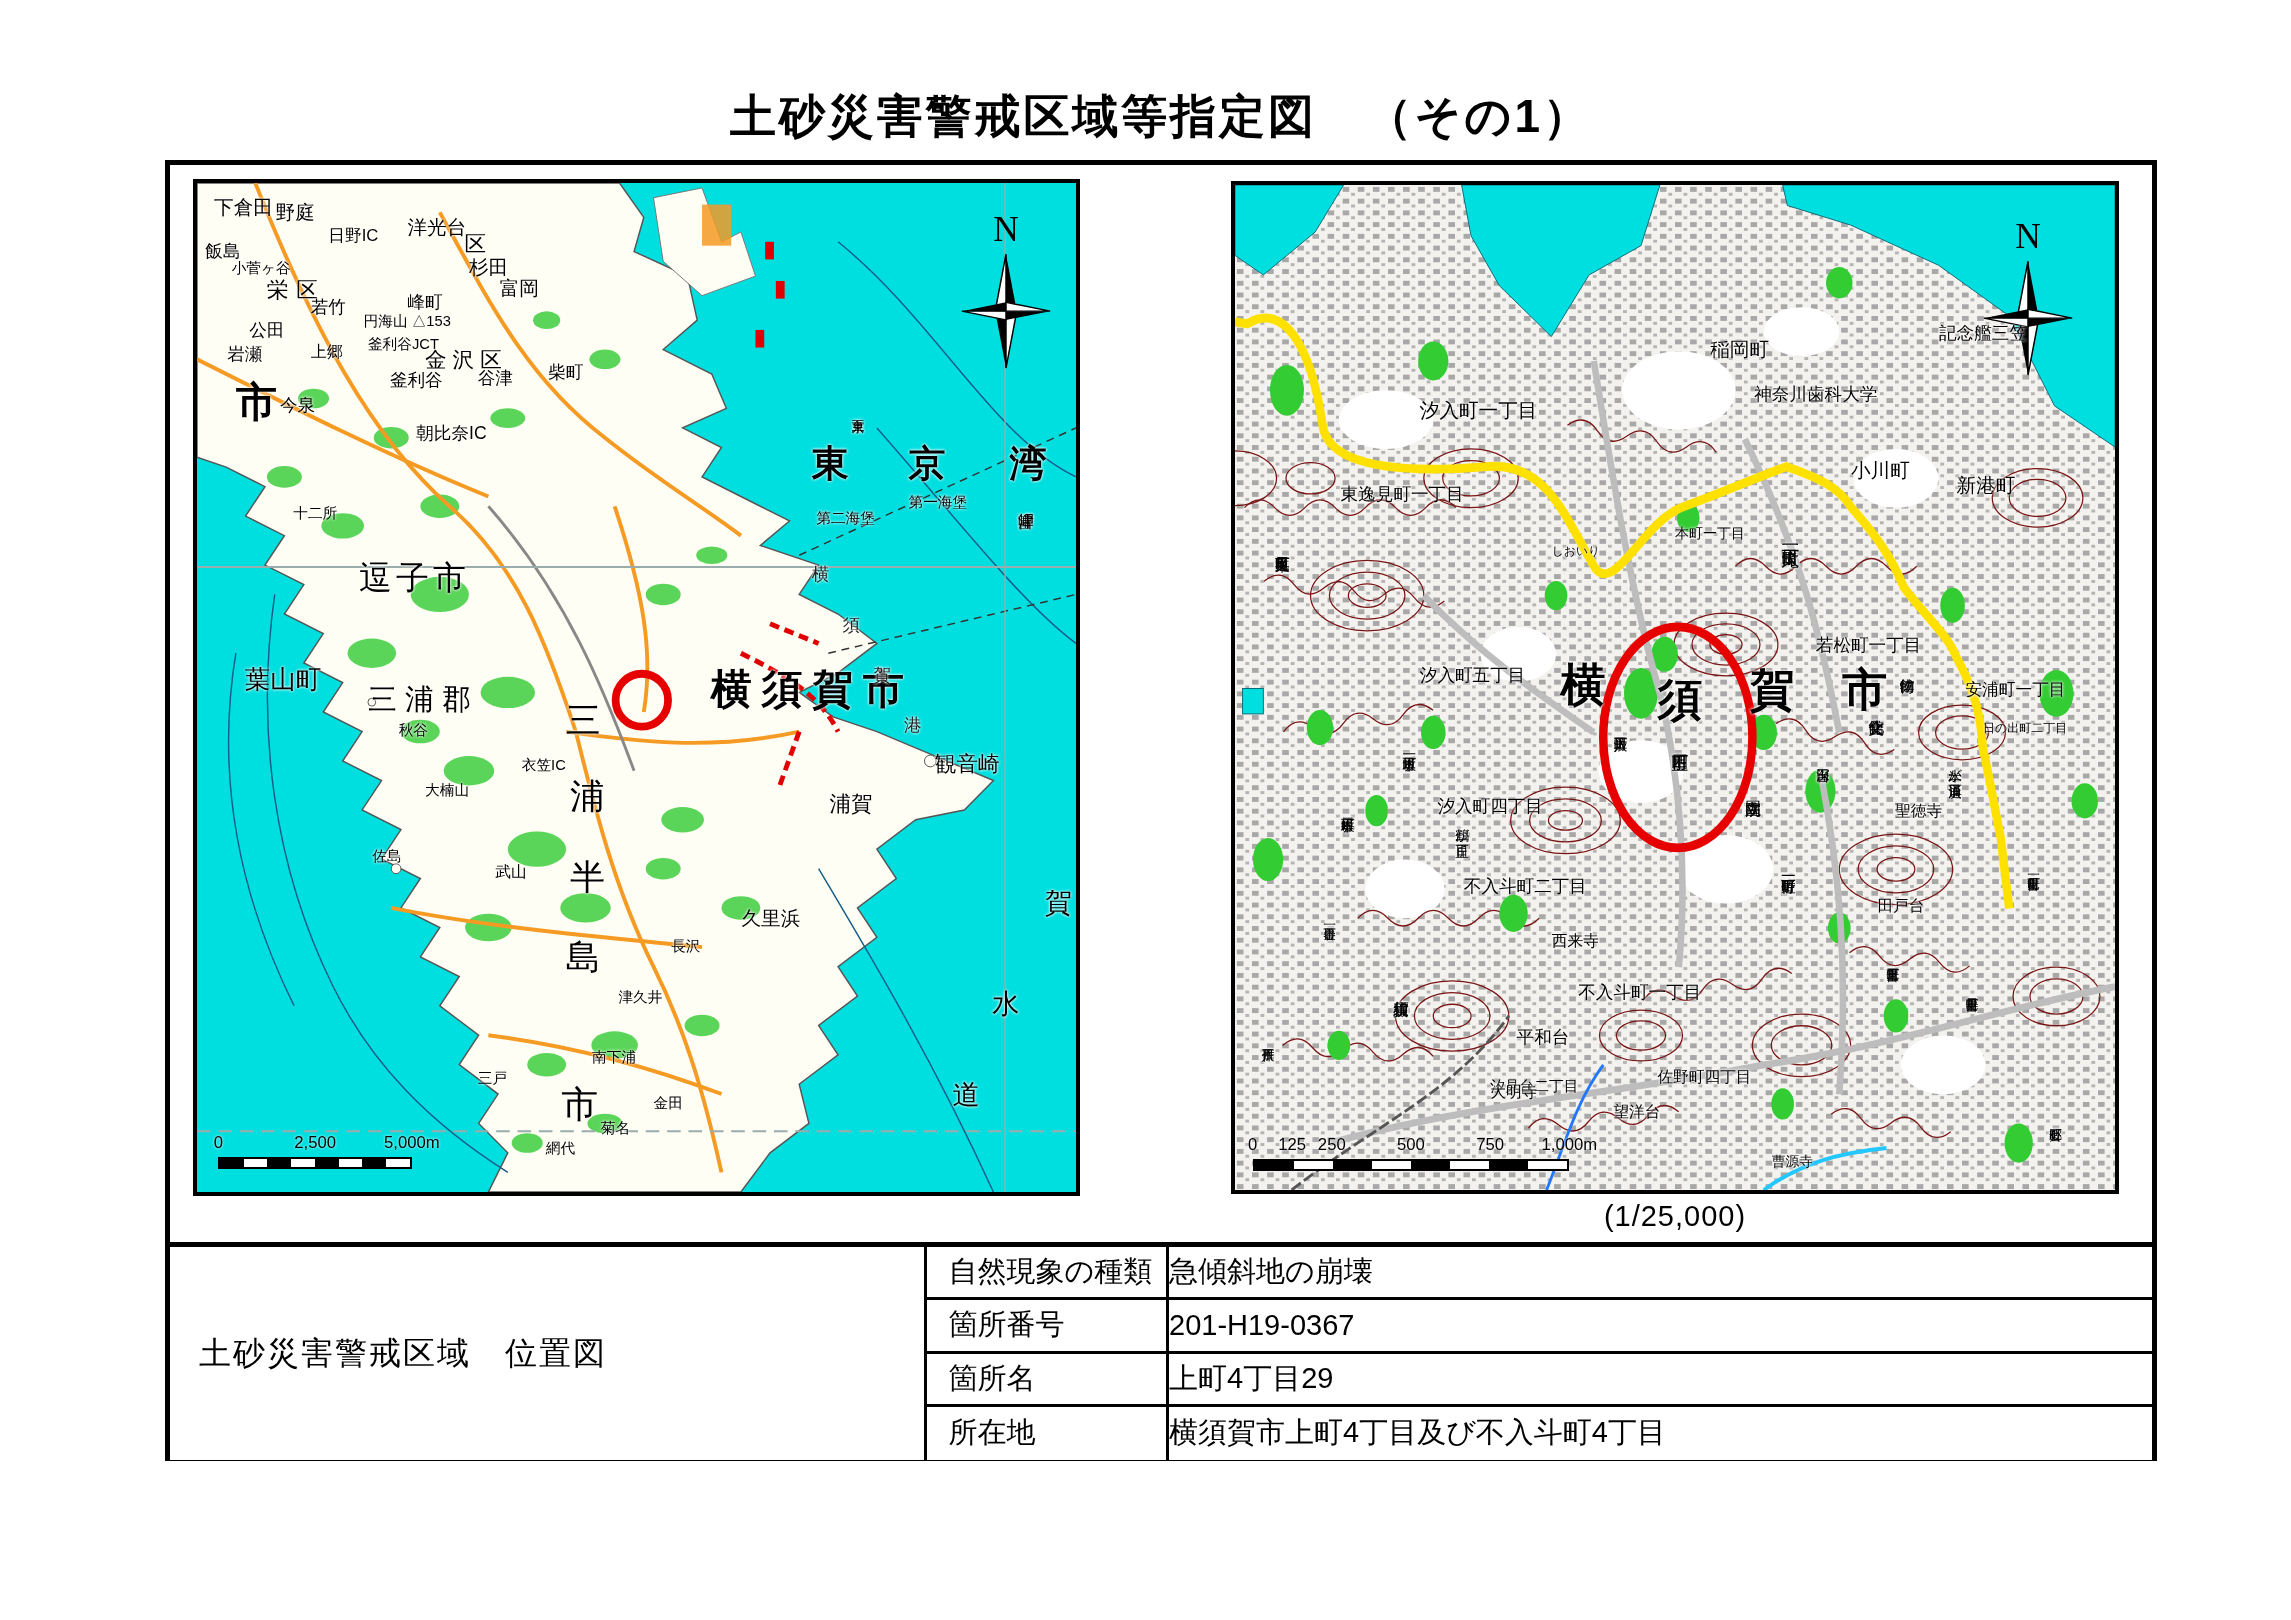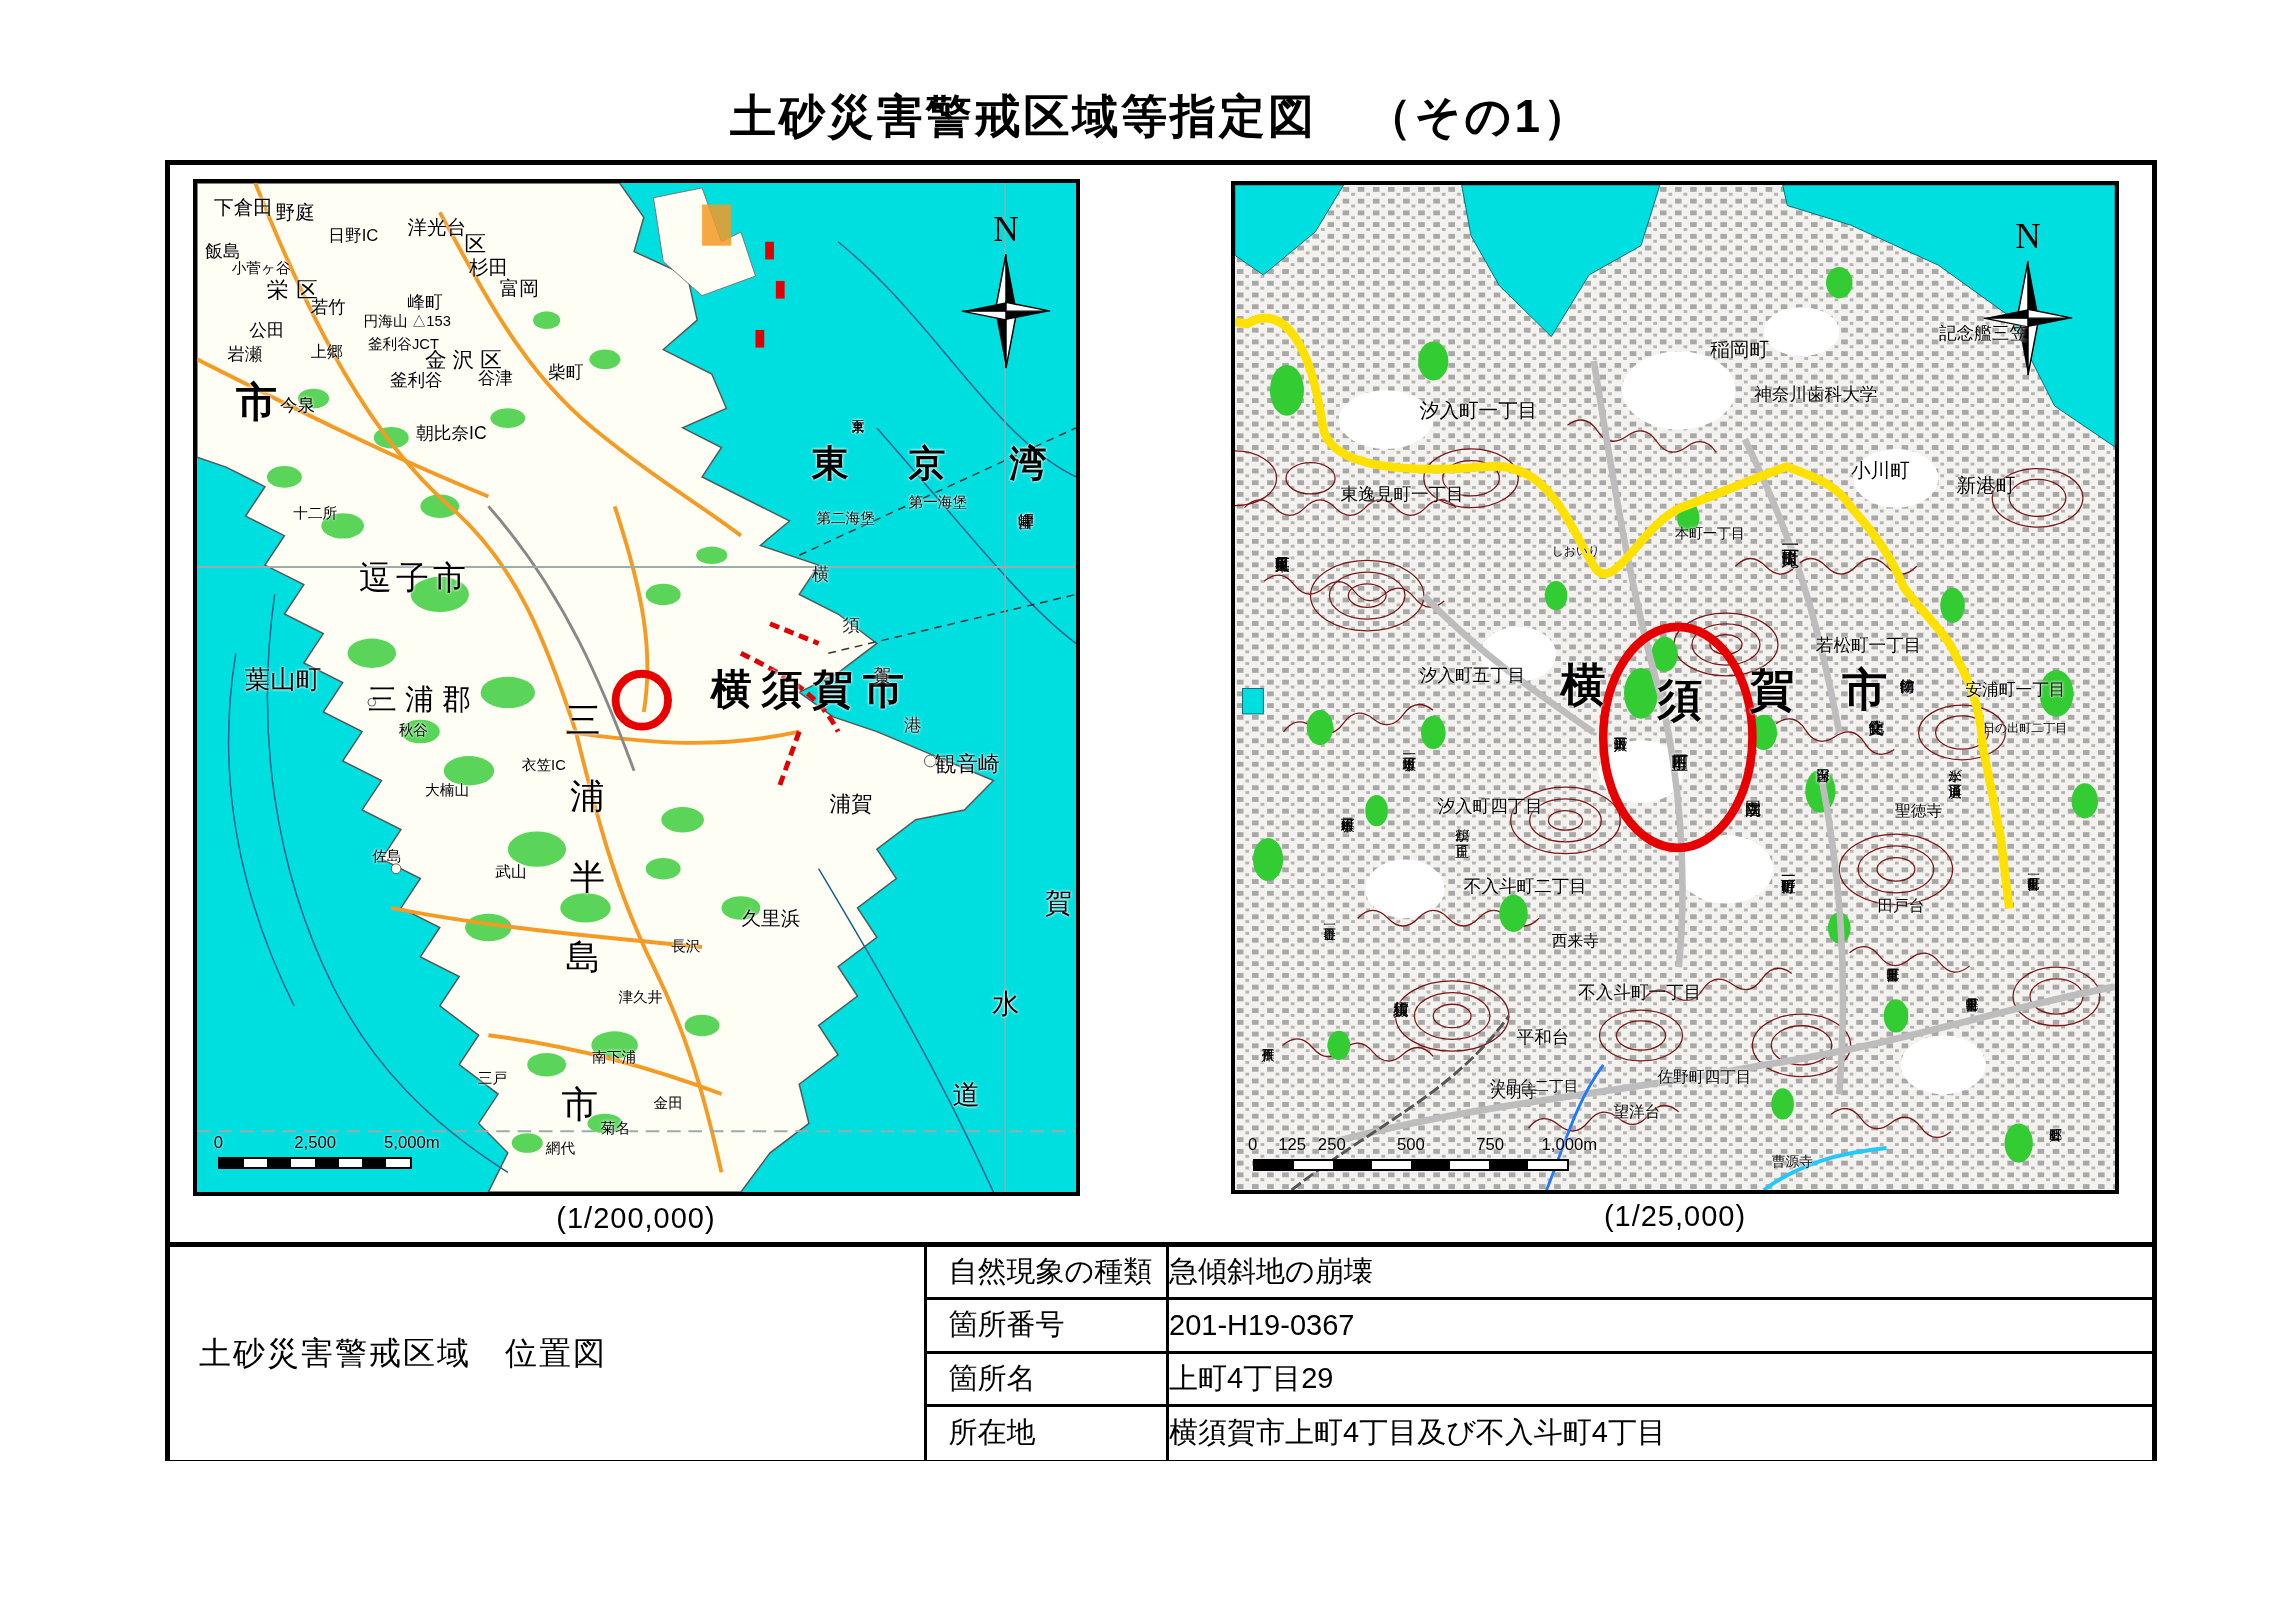--- a/index.html
+++ b/index.html
@@ -222,21 +222,20 @@
             <div class="map-label" style="left: 90.5%; top: 80%; font-size: 27.4px;">水</div>
             <div class="map-label" style="left: 86%; top: 89%; font-size: 27.4px;">道</div>
             <div class="map-label" style="left: 45%; top: 86%; font-size: 14.7px;">南下浦</div>
             <div class="map-label" style="left: 32%; top: 88%; font-size: 14.7px;">三戸</div>
             <div class="map-label" style="left: 52%; top: 90.5%; font-size: 14.7px;">金田</div>
             <div class="map-label" style="left: 46%; top: 93%; font-size: 14.7px;">菊名</div>
             <div class="map-label" style="left: 37%; top: 95%; font-size: 14.7px; padding-left: 24px;">網代</div>
           </div>
       </div>
 
-      <div class="caption caption-left">(1/200,000)</div>
 
       <div class="map map-right">
         <svg class="art" viewBox="0 0 932 1028" preserveAspectRatio="none">
           <defs>
             <pattern id="urb" width="16" height="12" patternUnits="userSpaceOnUse">
               <rect width="16" height="12" fill="#f4f2ee"></rect>
               <rect x="2" y="2" width="7" height="5" fill="#a8a8a8"></rect>
               <rect x="11" y="8" width="4" height="3" fill="#b4b4b4"></rect>
             </pattern>
           </defs>

